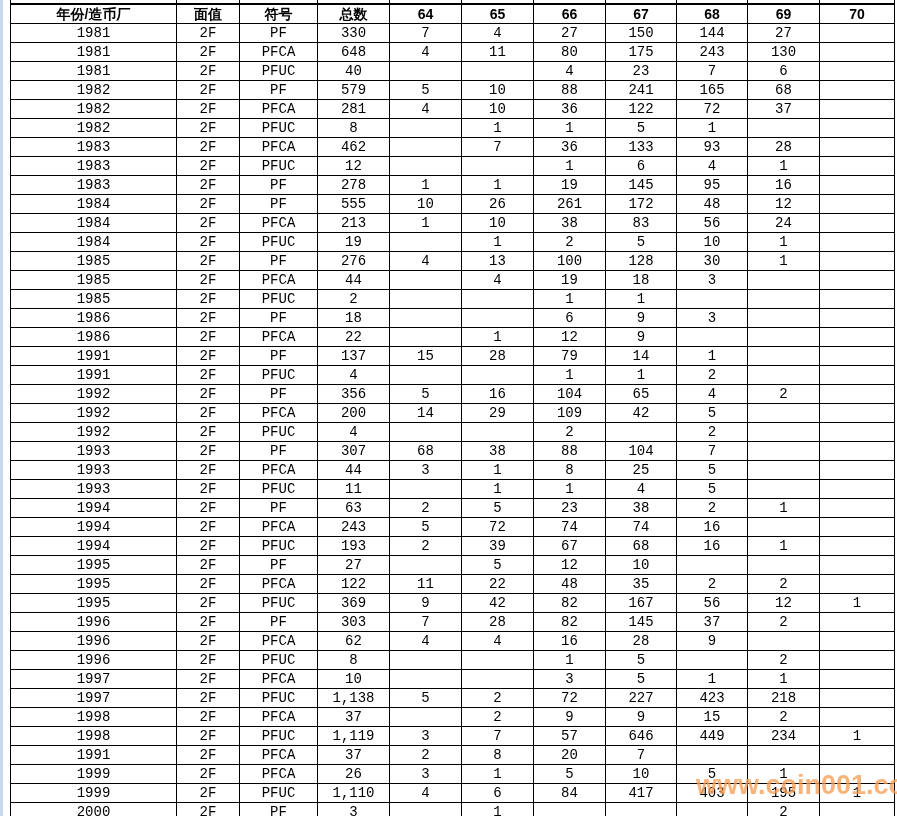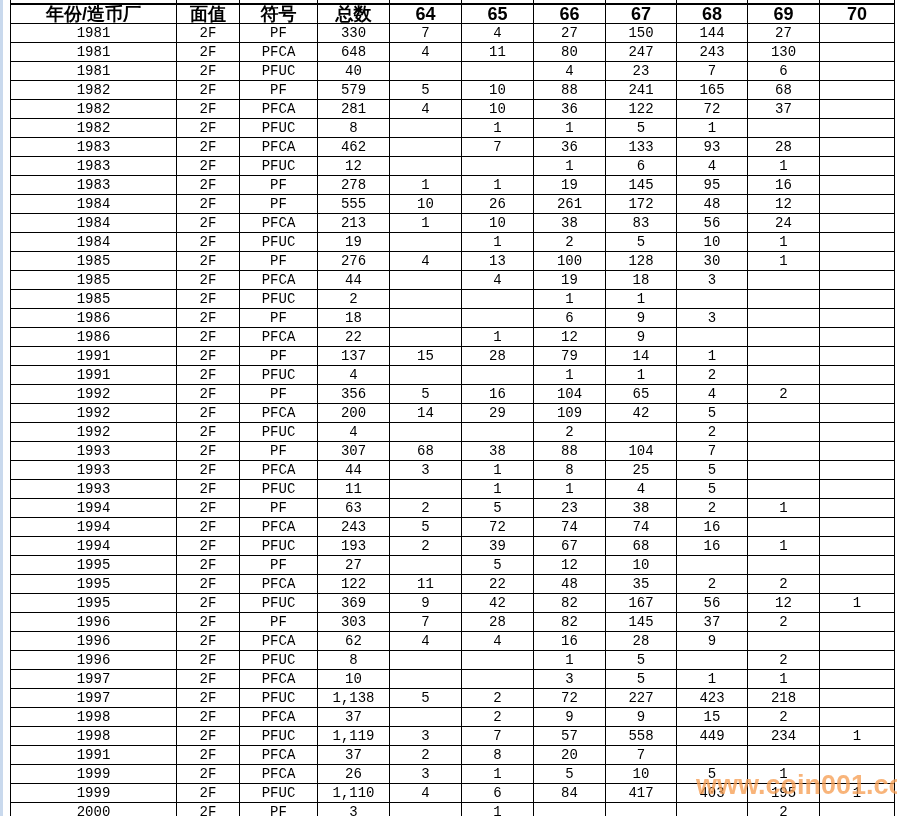--- a/index.html
+++ b/index.html
@@ -25,21 +25,21 @@
     font-family:"Liberation Mono","DejaVu Sans Mono",monospace;
     font-size:14px;line-height:1;color:#000000;font-weight:normal;
     overflow:hidden;white-space:nowrap;
   }
   tr.clip-row td{
     height:3px;border-top:none;border-bottom:2px solid #000000;
   }
   tr.header-row th{
     font-weight:bold;
     font-family:"Liberation Sans","Liberation Mono",sans-serif;
-    font-size:18px;
+    font-size:14px;
     margin-top:22px;
   }
   .watermark{
     position:absolute;left:696px;top:770px;z-index:5;
     font-family:"Liberation Sans",sans-serif;font-weight:bold;
     font-size:27px;letter-spacing:0px;white-space:nowrap;
     color:rgba(246,159,84,0.78);
     pointer-events:none;
   }
 </style>
@@ -106,21 +106,21 @@
         <td></td>
       </tr>
       <tr>
         <td>1981</td>
         <td>2F</td>
         <td>PFCA</td>
         <td>648</td>
         <td>4</td>
         <td>11</td>
         <td>80</td>
-        <td>247</td>
+        <td>175</td>
         <td>243</td>
         <td>130</td>
         <td></td>
       </tr>
       <tr>
         <td>1981</td>
         <td>2F</td>
         <td>PFUC</td>
         <td>40</td>
         <td></td>
@@ -574,21 +574,21 @@
         <td></td>
       </tr>
       <tr>
         <td>1998</td>
         <td>2F</td>
         <td>PFUC</td>
         <td>1,119</td>
         <td>3</td>
         <td>7</td>
         <td>57</td>
-        <td>558</td>
+        <td>646</td>
         <td>449</td>
         <td>234</td>
         <td>1</td>
       </tr>
       <tr>
         <td>1991</td>
         <td>2F</td>
         <td>PFCA</td>
         <td>37</td>
         <td>2</td>

